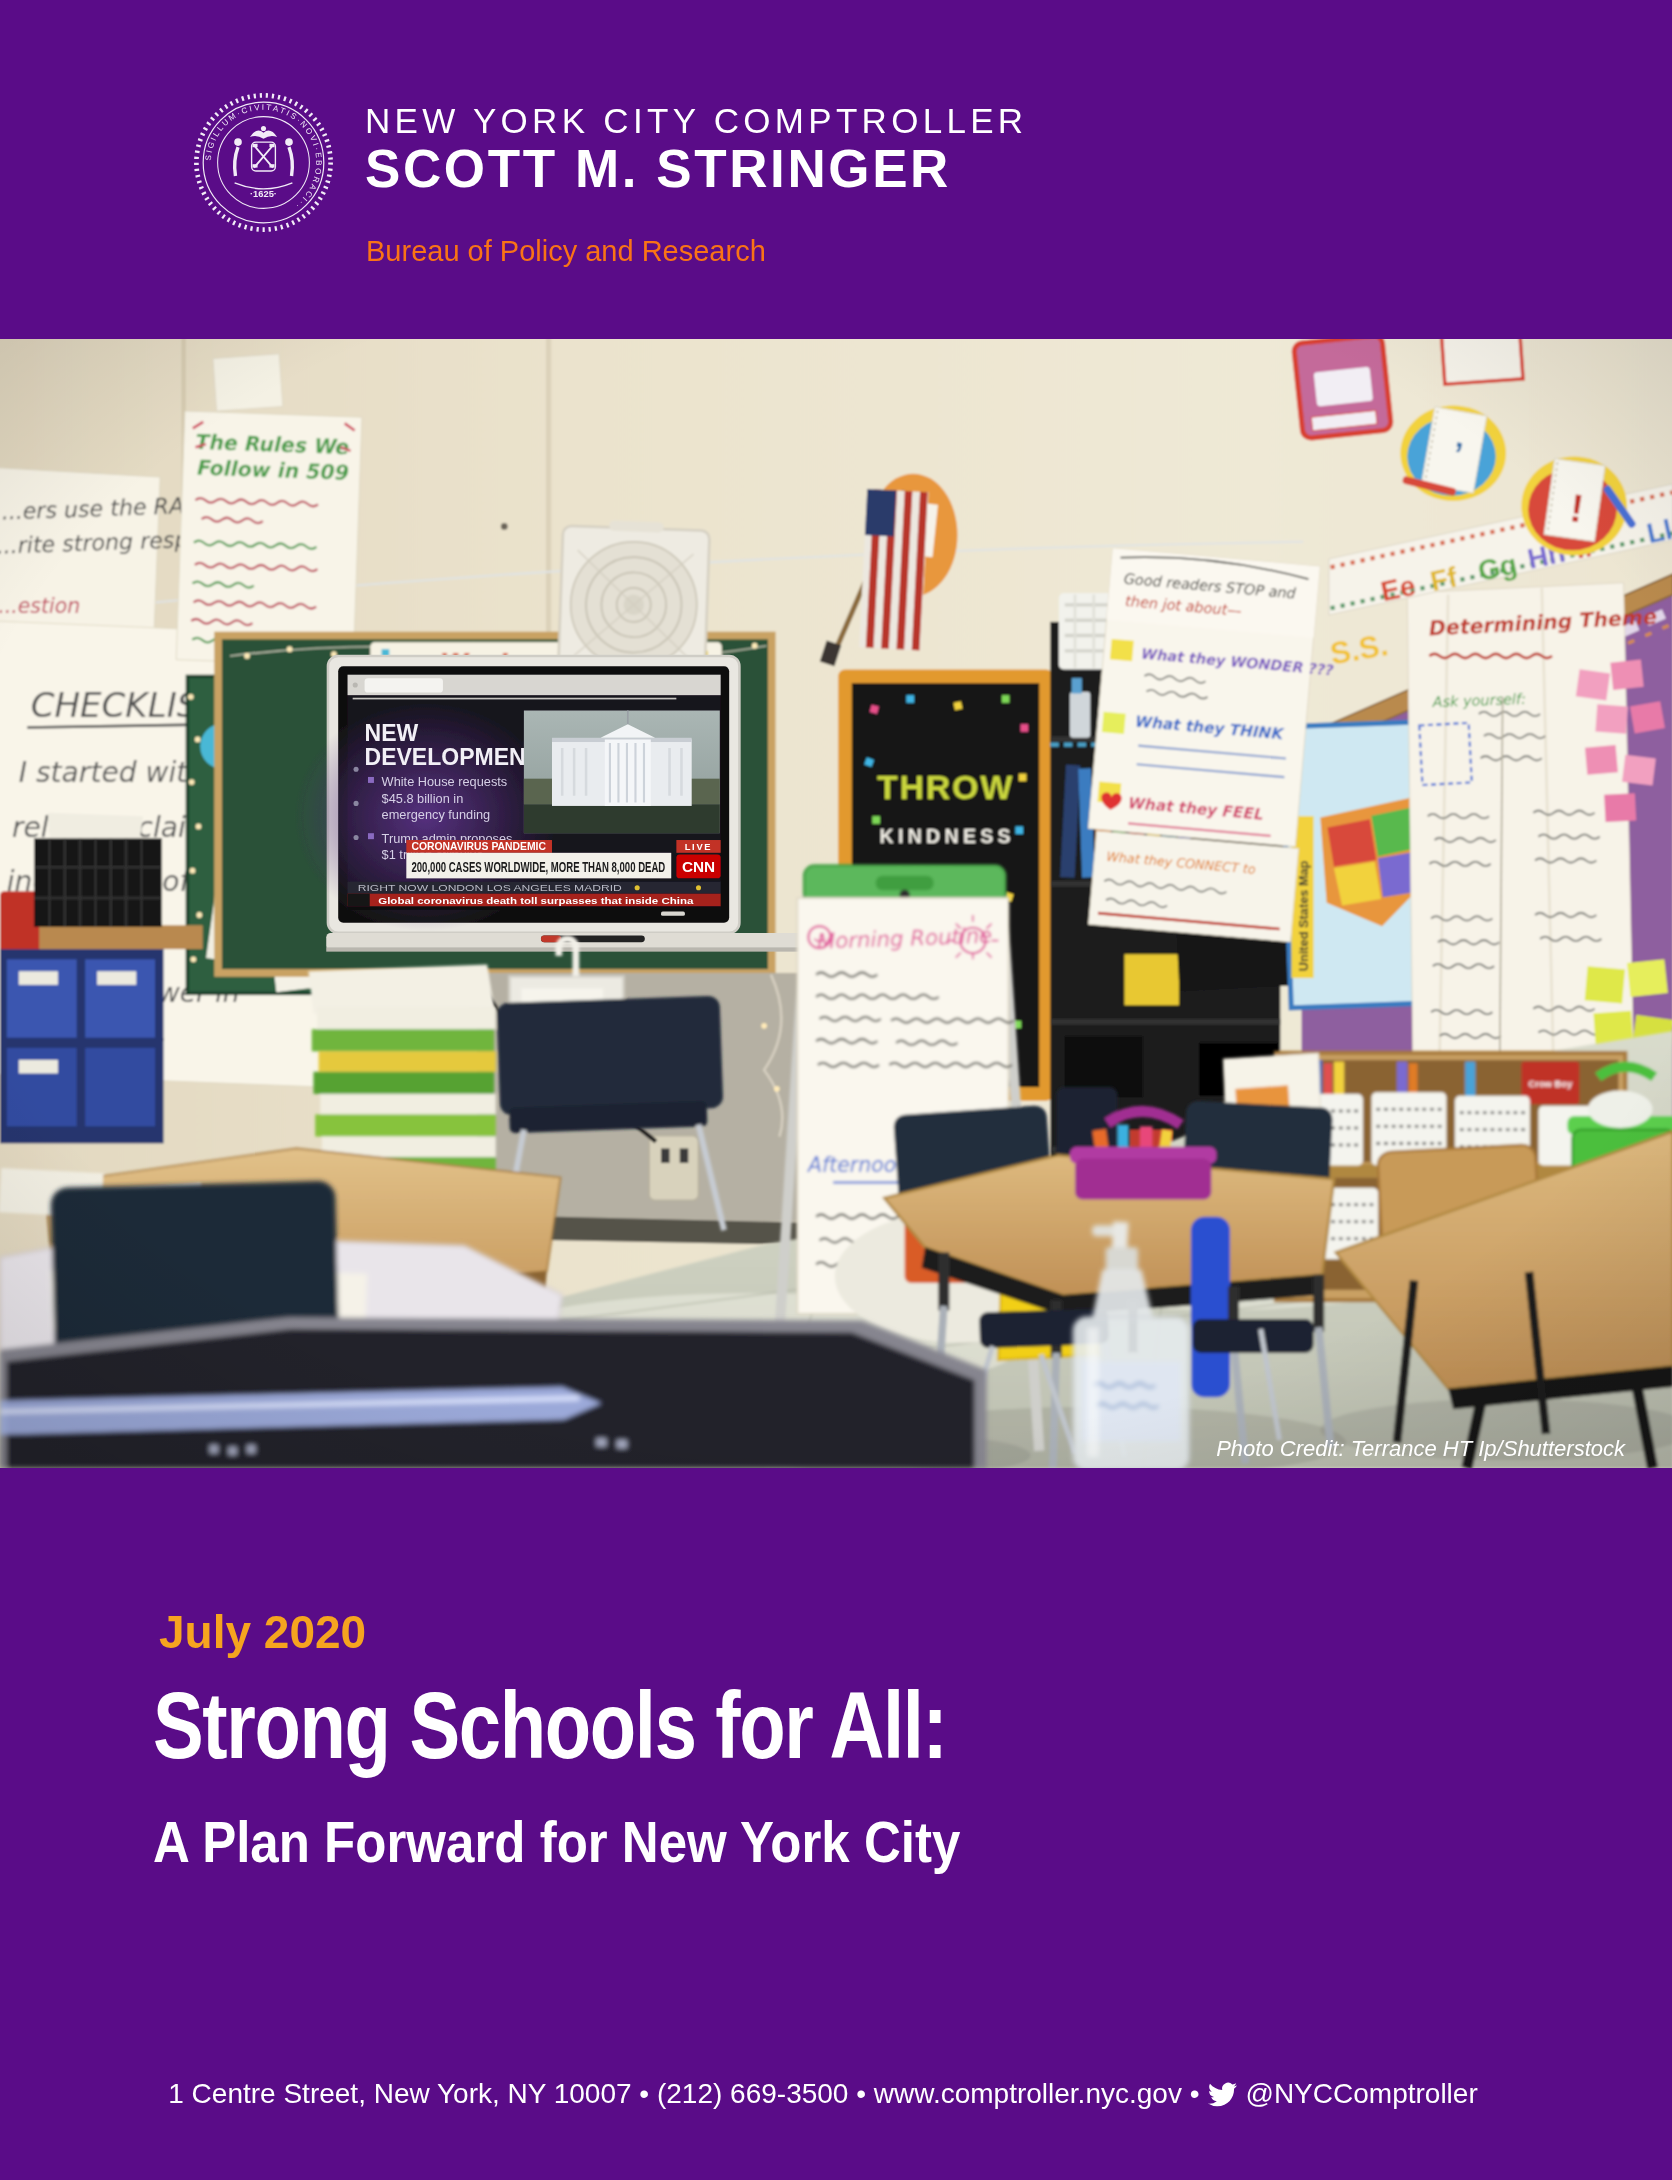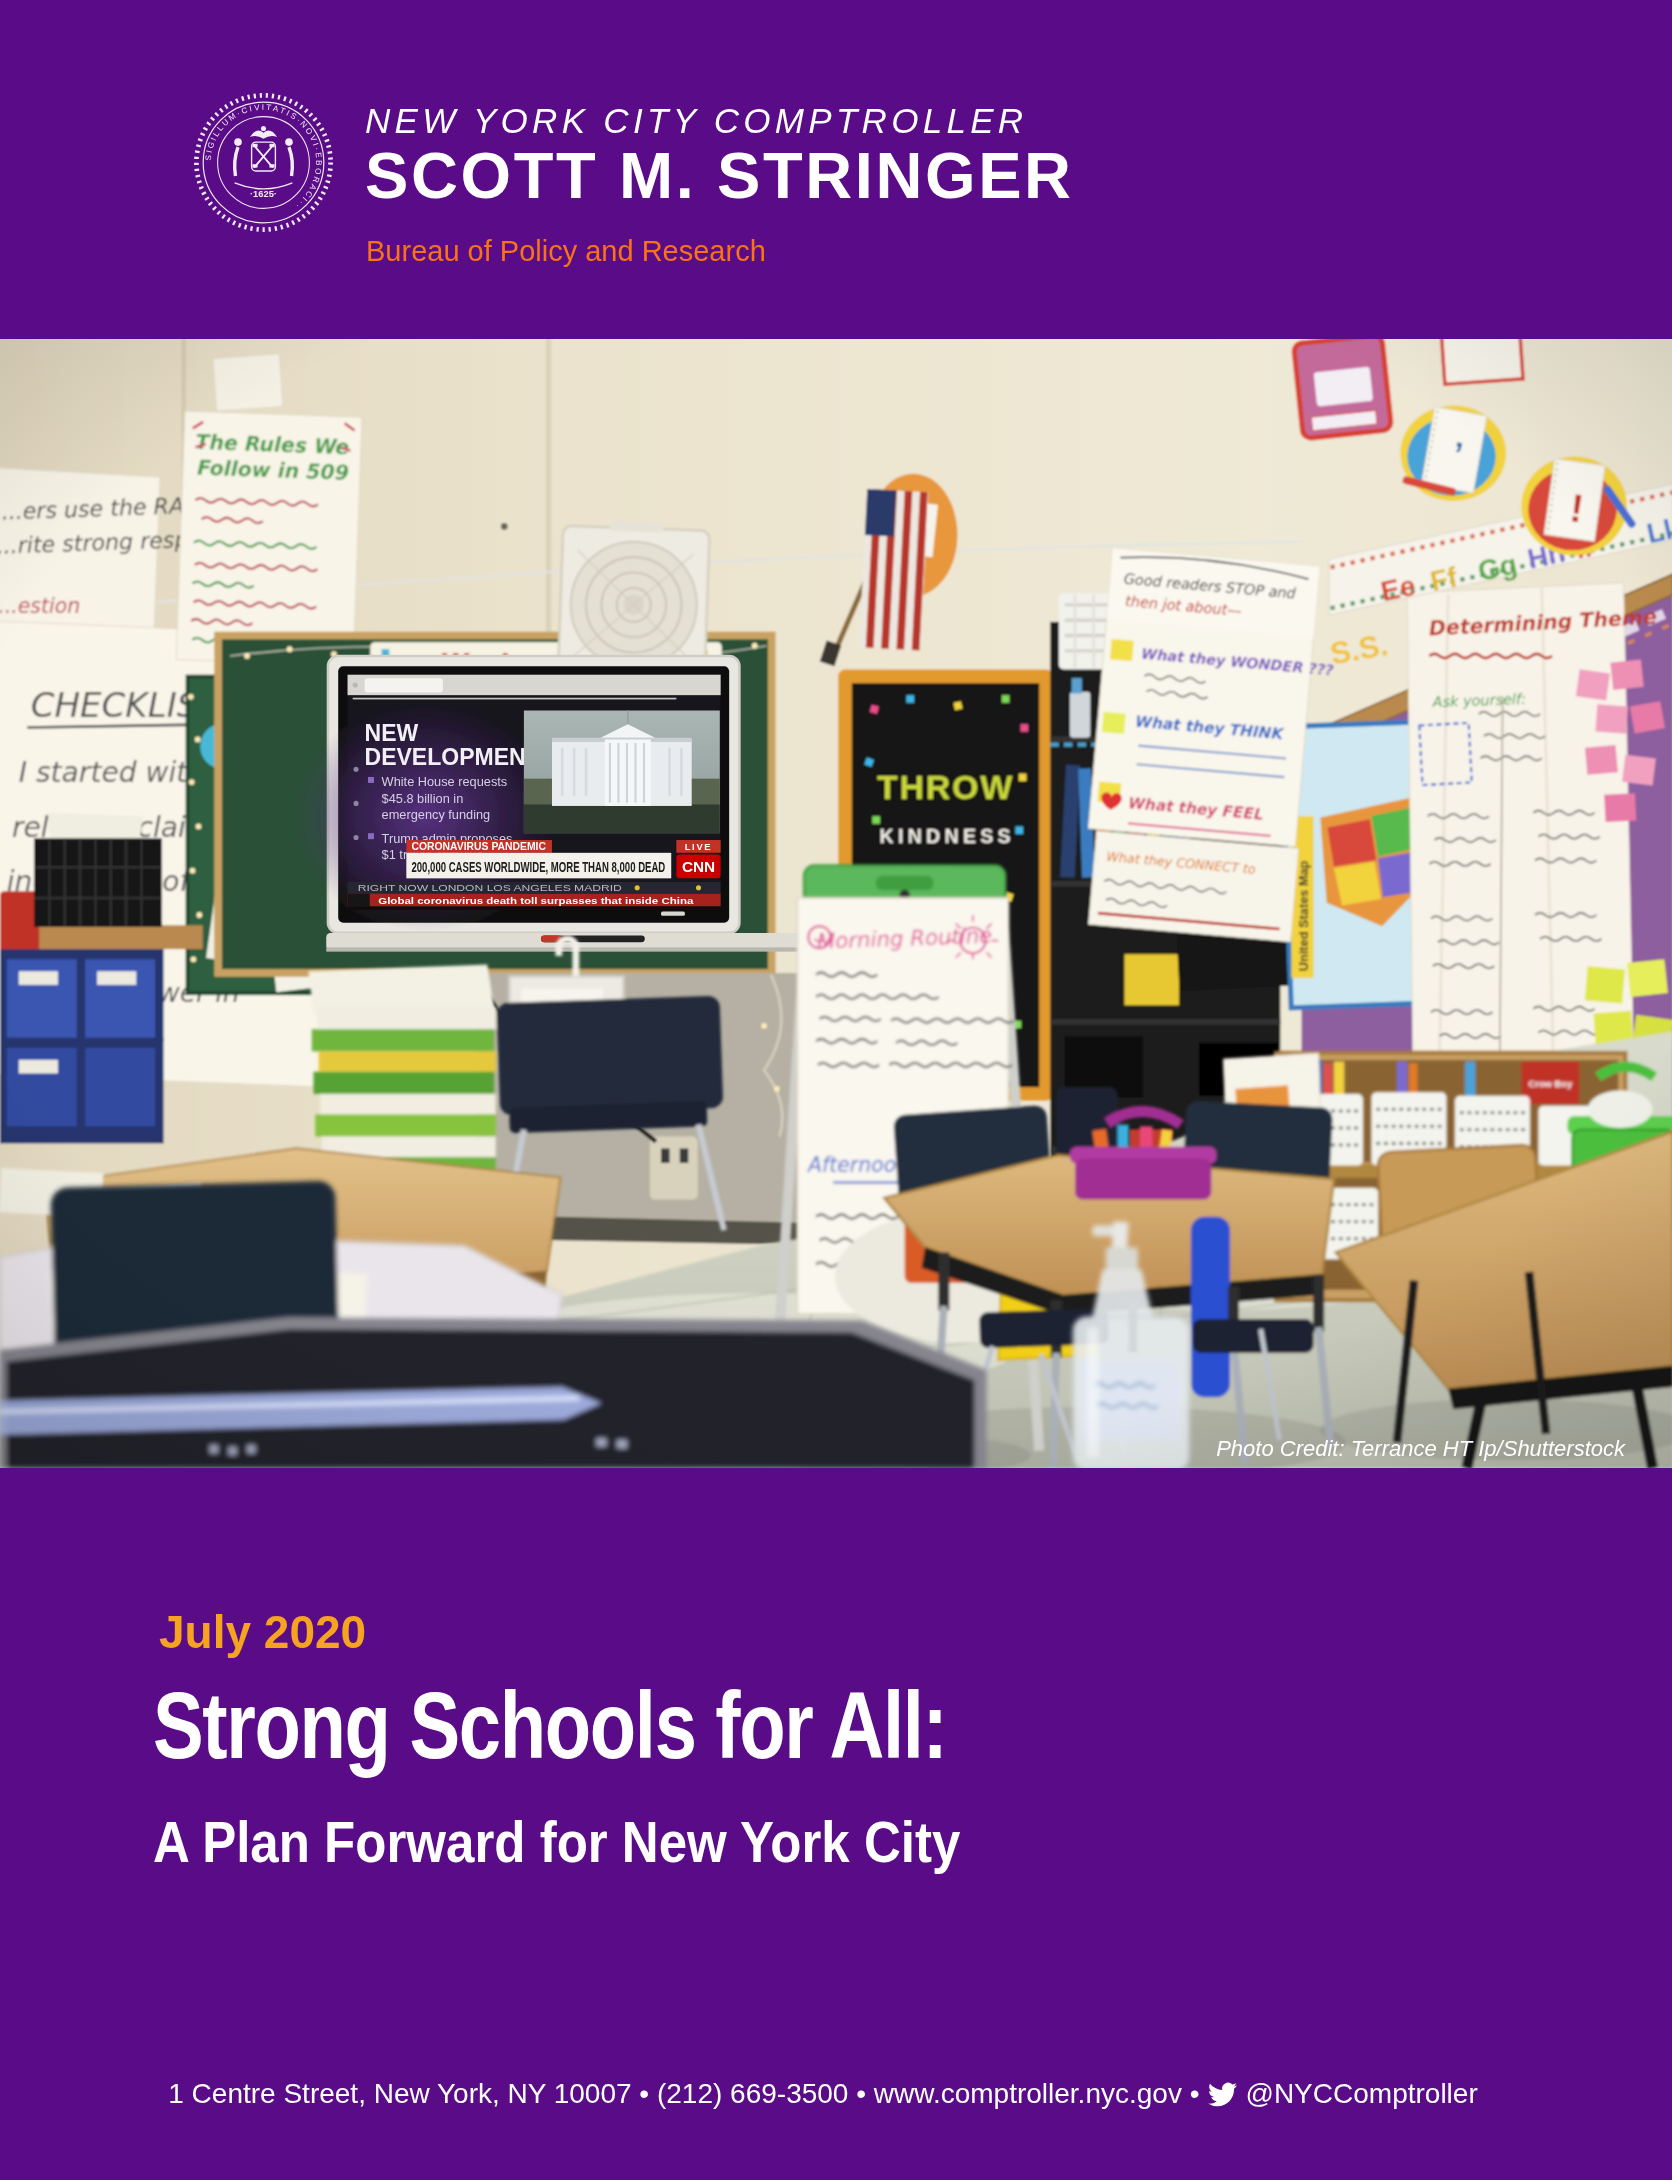--- a/index.html
+++ b/index.html
@@ -2,22 +2,22 @@
 <html style="font-size:13.6px"><head>
 <meta charset="utf-8">
 <style>
   html,body{margin:0;padding:0;background:#fff;}
   .page{position:relative;width:1673px;height:2181px;background:#5a0c88;overflow:hidden;
         font-family:"Liberation Sans",sans-serif;}
   
   .top-band{position:absolute;left:0;top:0;width:1673px;height:339px;background:#5a0c88;}
   .seal{position:absolute;left:193px;top:92px;width:141px;height:141px;}
   .org-line1{position:absolute;left:365px;top:101px;color:#fff;font-size:35px;font-weight:400;
-             letter-spacing:4.3px;white-space:nowrap;font-style:italic;}
-  .org-line2{position:absolute;left:365px;top:138px;color:#fff;font-size:65px;font-weight:700;
+             letter-spacing:4.3px;white-space:nowrap;}
+  .org-line2{position:absolute;left:365px;top:138px;color:#fff;font-size:53px;font-weight:700;
              letter-spacing:2.6px;white-space:nowrap;}
   .bureau{position:absolute;left:366px;top:235px;color:#f97316;font-size:29px;font-weight:400;white-space:nowrap;}
   
   .photo-wrap{position:absolute;left:0;top:339px;width:1673px;height:1129px;overflow:hidden;background:#e9e1cc;}
   .photo-wrap svg{display:block;width:100%;height:100%;}
   
   .credit{position:absolute;right:48px;top:1436px;color:#fff;font-style:italic;font-size:22px;}
   .kicker{position:absolute;left:159px;top:1605px;color:#f6a41f;font-size:46px;font-weight:700;}
   .title{position:absolute;left:153px;top:1671px;color:#fff;font-size:95px;font-weight:700;
          letter-spacing:-1.7px;transform:scaleX(.8);transform-origin:left top;white-space:nowrap;}

